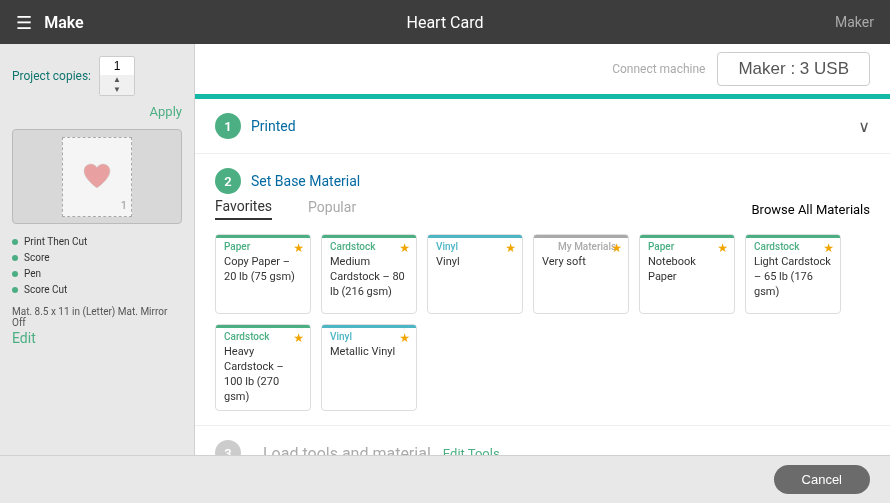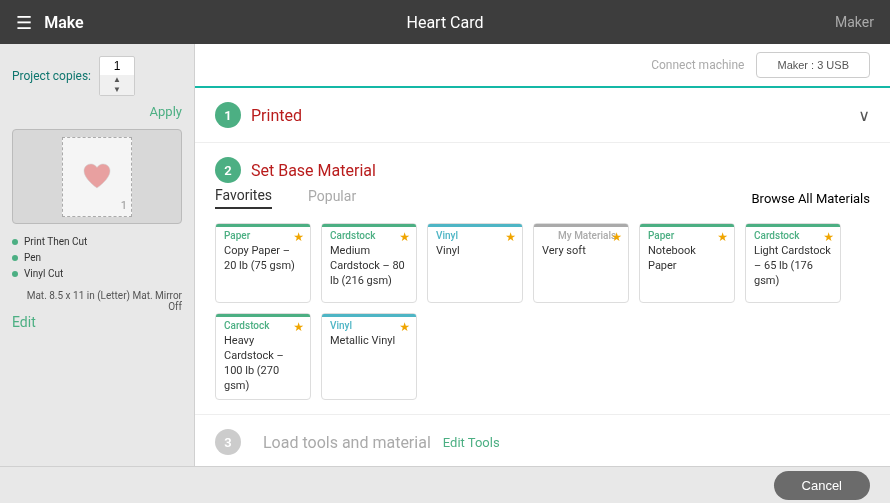--- a/index.html
+++ b/index.html
@@ -163,21 +163,20 @@
       height: 6px;
       border-radius: 50%;
       background: #4caf83;
       margin-right: 6px;
       flex-shrink: 0;
     }
     .mat-info {
       font-size: 10px;
       color: #555;
       margin-top: 8px;
-      text-align: right;
     }
     .edit-link {
       font-size: 14px;
       color: #4caf83;
       cursor: pointer;
       margin-top: 2px;
     }
 
     
     .content {
@@ -187,35 +186,35 @@
       display: flex;
       flex-direction: column;
     }
 
     
     .connect-bar {
       display: flex;
       align-items: center;
       justify-content: flex-end;
       padding: 8px 20px;
-      border-bottom: 2px solid #14b8a6;
+      border-bottom: 5px solid #14b8a6;
       background: #fff;
       flex-shrink: 0;
     }
     .connect-label {
       font-size: 12px;
       color: #aaa;
       margin-right: 12px;
     }
     .machine-btn {
       background: #fff;
       border: 1px solid #ccc;
       border-radius: 4px;
       padding: 6px 20px;
-      font-size: 11px;
+      font-size: 17px;
       color: #555;
       cursor: pointer;
     }
 
     
     .section {
       padding: 14px 20px;
       border-bottom: 1px solid #eee;
     }
 
@@ -235,23 +234,23 @@
       display: flex;
       align-items: center;
       justify-content: center;
       margin-right: 10px;
       flex-shrink: 0;
     }
     .section-number.inactive {
       background: #ccc;
     }
     .section-title {
-      font-size: 16px;
+      font-size: 14px;
       font-weight: 400;
-      color: #b91c1c;
+      color: #0369a1;
     }
     .section-title.inactive {
       color: #aaa;
     }
     .chevron-icon {
       color: #555;
       font-size: 16px;
       cursor: pointer;
     }
 
@@ -345,21 +344,21 @@
       color: #aaa;
     }
     .edit-tools-link {
       font-size: 13px;
       color: #4caf83;
       cursor: pointer;
     }
 
     
     .footer {
-      height: 37px;
+      height: 48px;
       background: #e8e8e8;
       border-top: 1px solid #d0d0d0;
       display: flex;
       align-items: center;
       justify-content: flex-end;
       padding: 12px 20px;
       flex-shrink: 0;
     }
     .cancel-btn {
       background: #6b6b6b;
@@ -405,25 +404,29 @@
       </div>
     </div>
 
     <div class="mat-operations">
       <div>
           <span class="op-dot"></span>
           <span>Print Then Cut</span>
         </div>
       <div>
           <span class="op-dot"></span>
-          <span>Pen</span>
+          <span>Score</span>
         </div>
       <div>
           <span class="op-dot"></span>
-          <span>Vinyl Cut</span>
+          <span>Pen</span>
+        </div>
+      <div>
+          <span class="op-dot"></span>
+          <span>Score Cut</span>
         </div>
     </div>
 
     <div class="mat-info">Mat. 8.5 x 11 in (Letter) Mat. Mirror Off</div>
     <div class="edit-link">Edit</div>
   </div>
 
   <div class="content">
 
     <div class="connect-bar">

